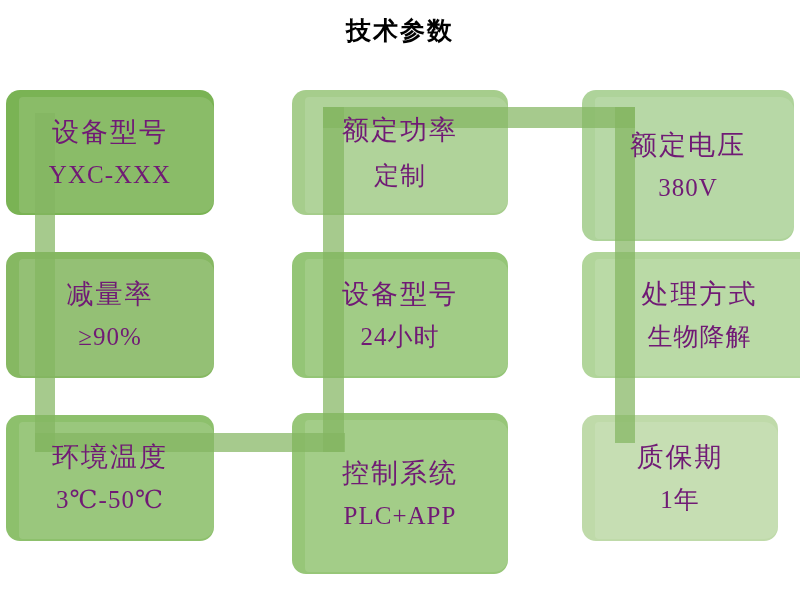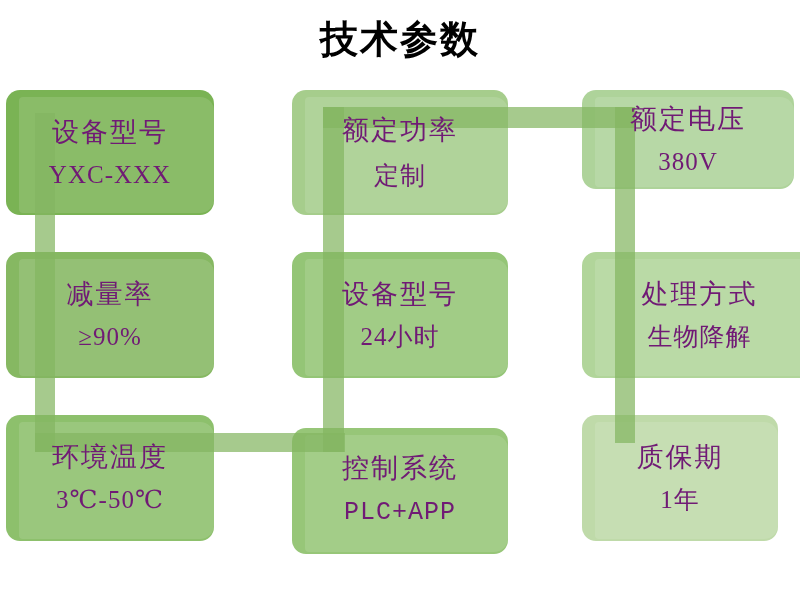--- a/index.html
+++ b/index.html
@@ -3,47 +3,47 @@
 <meta charset="utf-8">
 <style>
   html,body{margin:0;padding:0;}
   body{font-family:"Liberation Serif","DejaVu Serif",serif;}
   .canvas{
     position:relative;width:800px;height:600px;background:#ffffff;overflow:hidden;
   }
   .slide-title{
     position:absolute;left:0;top:14px;width:100%;text-align:center;
     font-family:"Liberation Sans","DejaVu Sans",sans-serif;
-    font-size:38px;font-weight:600;color:#000000;letter-spacing:2px;
+    font-size:25px;font-weight:600;color:#000000;letter-spacing:2px;
   }
   .spec-box{
     position:absolute;border-radius:14px;
     display:flex;flex-direction:column;align-items:center;justify-content:center;
     gap:16px;color:#701a75;
   }
   .spec-box .hl{ 
     position:absolute;left:13px;top:7px;right:0;bottom:2px;
     background:rgba(255,255,255,0.12);border-radius:4px 14px 14px 4px;
     pointer-events:none;
   }
   .spec-box .box-label{
     position:relative;z-index:3;font-size:27px;letter-spacing:2px;line-height:1;
   }
   .spec-box .box-value{
     position:relative;z-index:3;font-size:25px;letter-spacing:1px;line-height:1;
   }
   
   .b1{left:6px;  top:90px; width:208px;height:125px;}
   .b2{left:292px;top:90px; width:216px;height:125px;}
-  .b3{left:582px;top:90px; width:212px;height:99px;}
+  .b3{left:582px;top:90px; width:212px;height:151px;}
   .b4{left:6px;  top:252px;width:208px;height:126px;}
   .b5{left:292px;top:252px;width:216px;height:126px;}
   .b6{left:582px;top:252px;width:235px;height:126px;}
   .b7{left:6px;  top:415px;width:208px;height:126px;}
-  .b8{left:292px;top:428px;width:216px;height:126px;font-family:Liberation Mono, monospace;}
+  .b8{left:292px;top:413px;width:216px;height:161px;}
   .b9{left:582px;top:415px;width:196px;height:126px;}
   
   .seg{position:absolute;z-index:2;}
   .seg-v1{left:35px; top:113px;width:20px; height:339px;}
   .seg-h1{left:35px; top:433px;width:310px;height:19px;}
   .seg-v2{left:323px;top:107px;width:21px; height:345px;}
   .seg-h2{left:323px;top:107px;width:312px;height:21px;}
   .seg-v3{left:615px;top:107px;width:20px; height:336px;}
 </style>
 </head>

